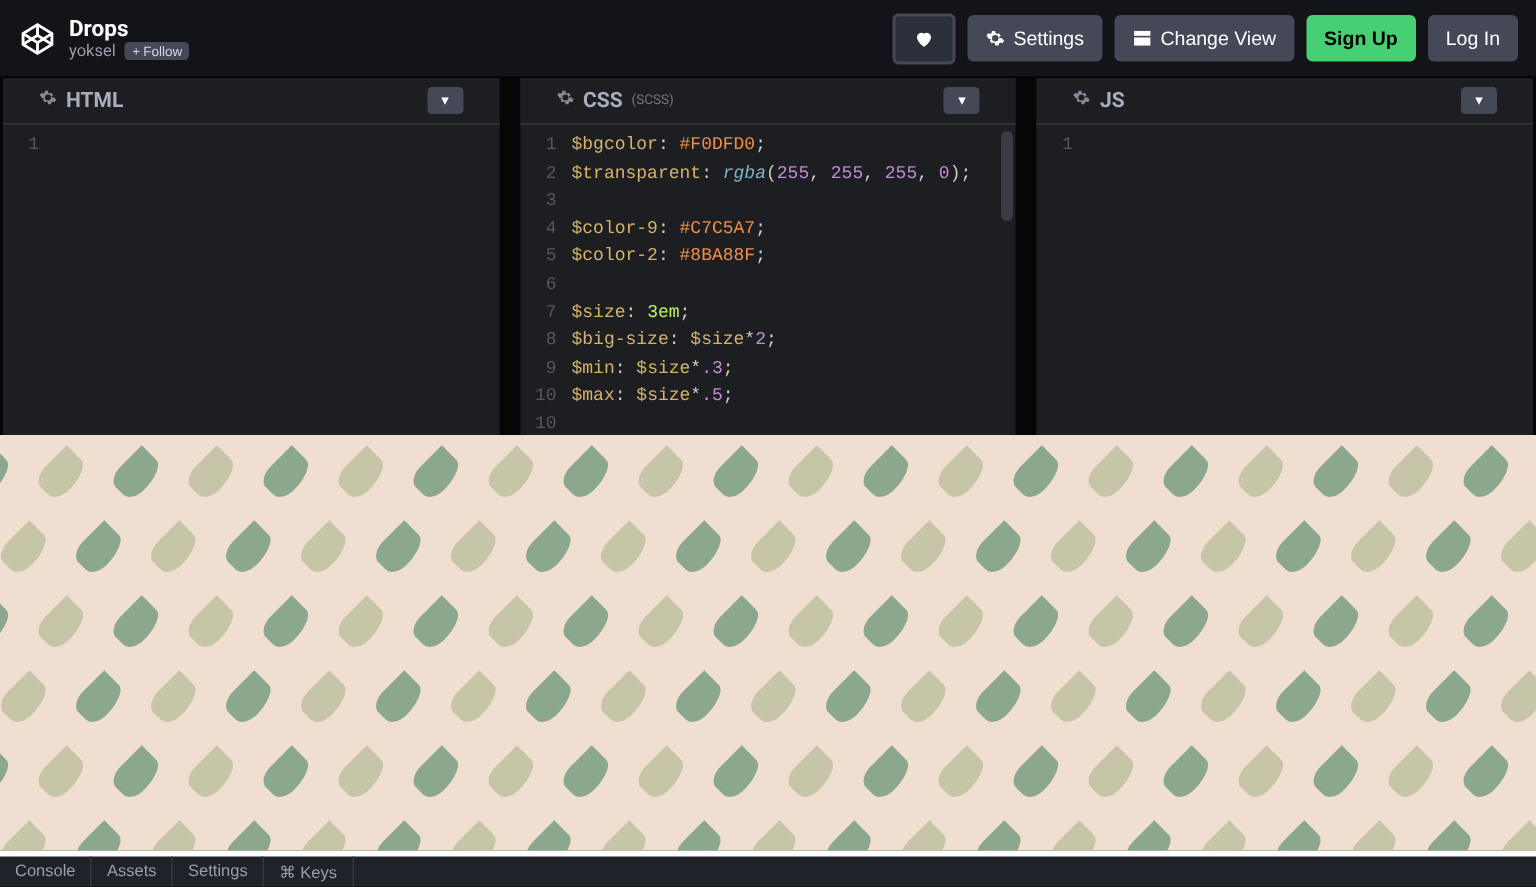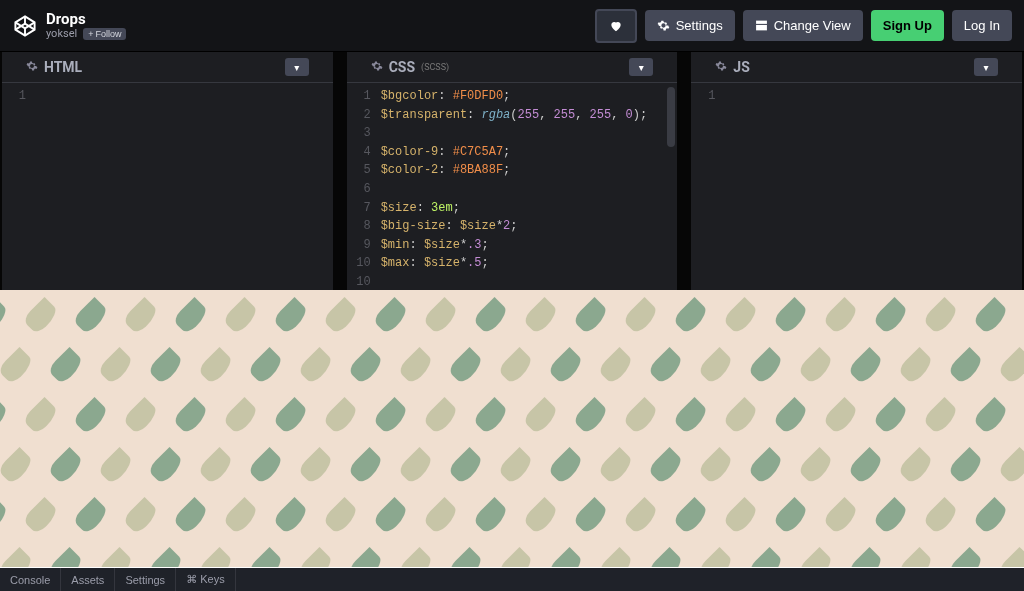--- a/index.html
+++ b/index.html
@@ -129,21 +129,21 @@
   .drop.c1 { background: #8BA88F; }
   .drop.c2 { background: #C7C5A7; }
 
   
   .footer {
     flex: 0 0 auto;
     height: 24px;
     background: #1f2229;
     display: flex; align-items: stretch;
     font-size: 11px; color: #9b9daa;
-    border-top: 1px solid #ffffff;
+    border-top: 4px solid #ffffff;
   }
   .foot-btn {
     background: none; border: none; color: #9b9daa;
     padding: 0 10px; border-right: 1px solid #34363e;
     font-size: 11px; cursor: pointer;
   }
   .foot-btn:last-child { border-right: none; }
   .footer .spacer { flex: 1; }
   .foot-right .foot-btn { border-left: 1px solid #34363e; border-right: none; }
 </style>

